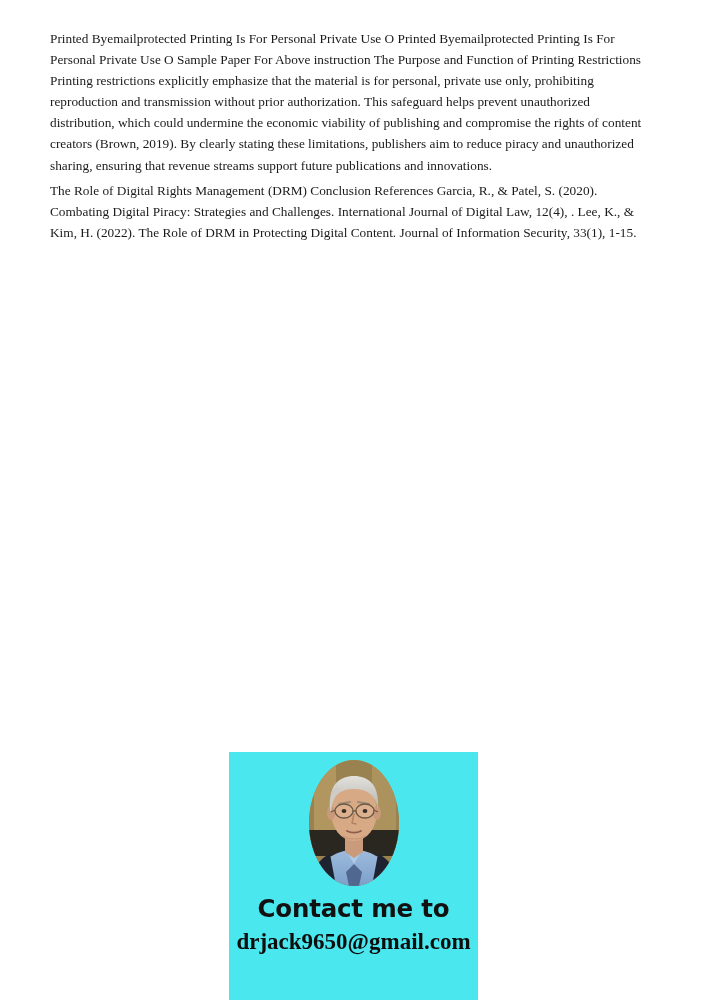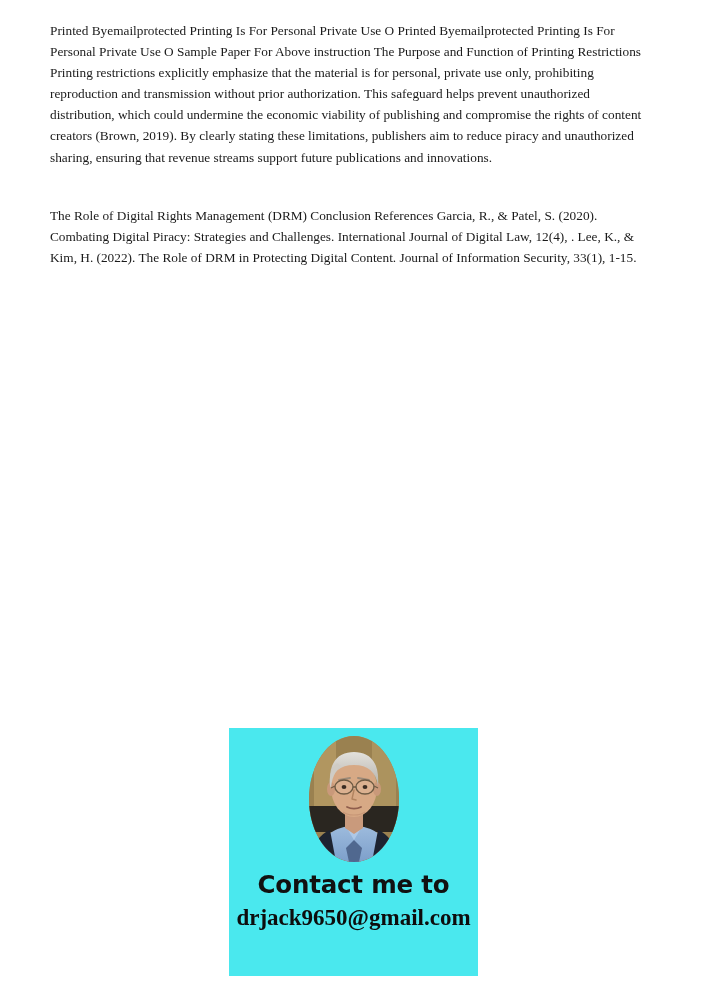--- a/index.html
+++ b/index.html
@@ -23,42 +23,42 @@
     top: 0;
     width: 708px;
     height: 1000px;
     background: #ffffff;
   }
 
   
   .doc-body {
     position: absolute;
     left: 50px;
-    top: 20px;
+    top: 28px;
     width: 592px;
   }
 
   .para {
     font-family: "Liberation Serif", "DejaVu Serif", serif;
     font-size: 13.3px;
     line-height: 21.1px;
     color: #1a1a1a;
     margin: 0;
     text-align: left;
     white-space: normal;
   }
   .para + .para {
-    margin-top: 37px;
+    margin-top: 4px;
   }
 
   
   .contact-card {
     position: absolute;
     left: 229px;
-    top: 728px;
+    top: 752px;
     width: 249px;
     height: 248px;
     background: #4ae8ee;
     box-sizing: border-box;
     display: flex;
     flex-direction: column;
     align-items: center;
   }
 
   .portrait {

